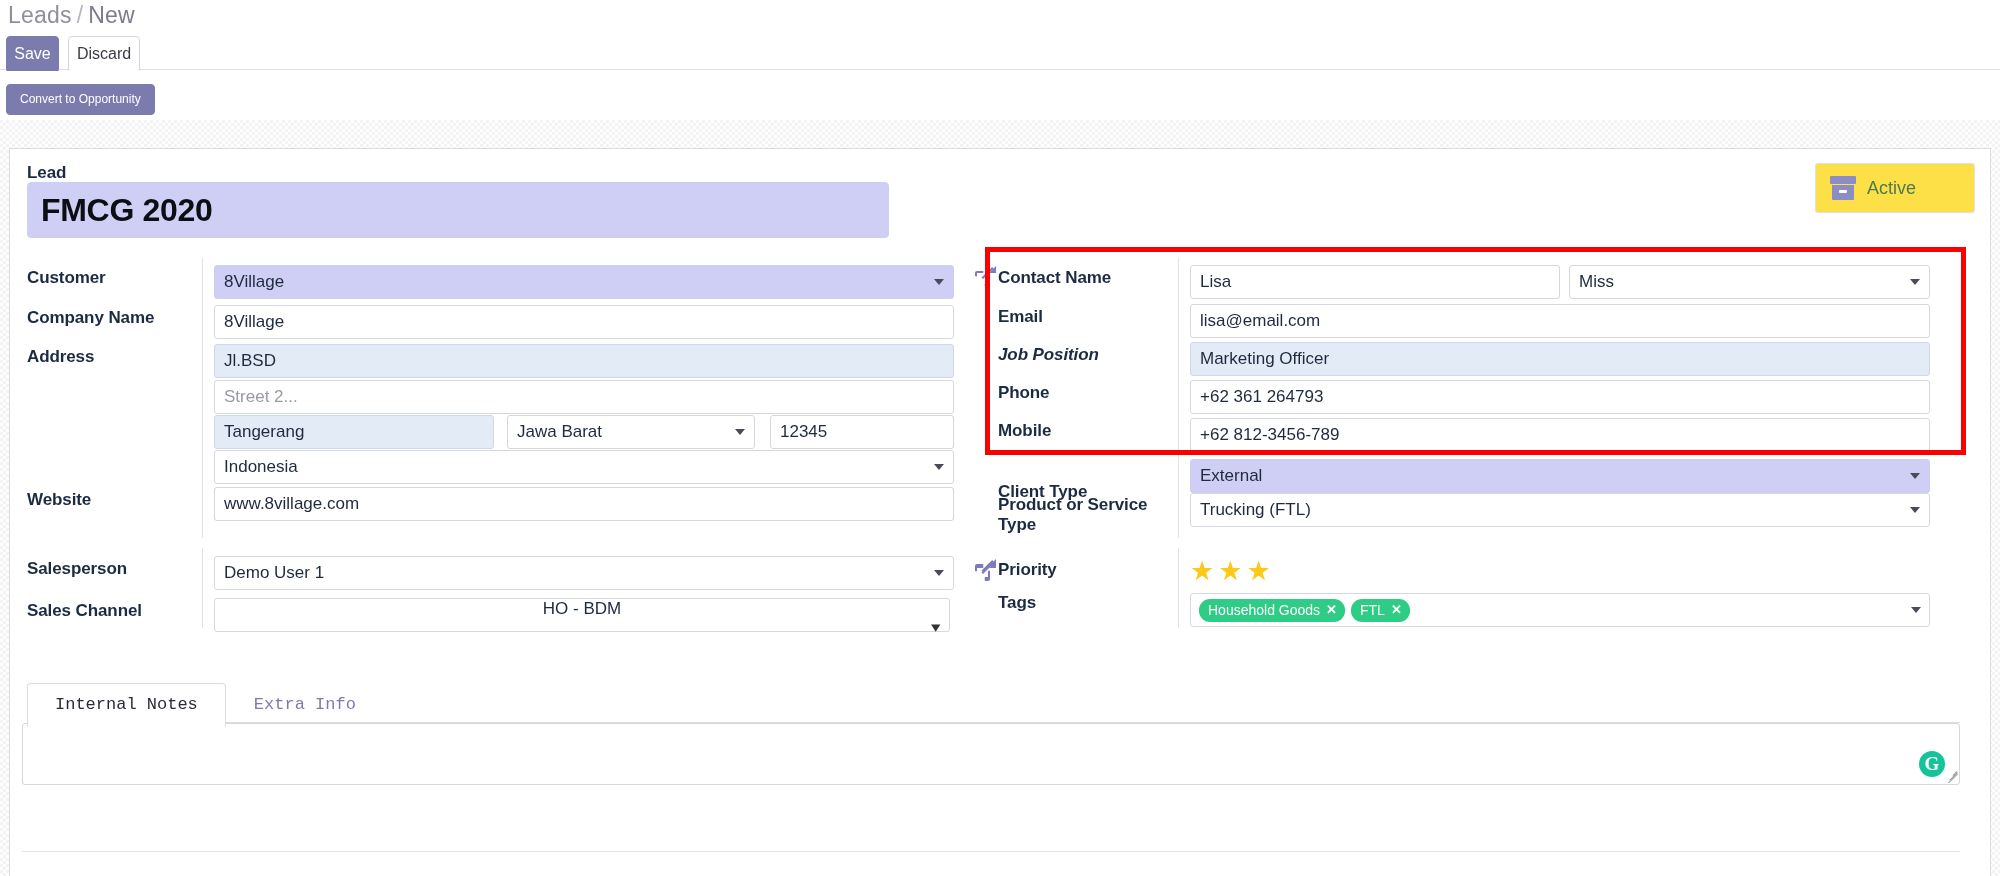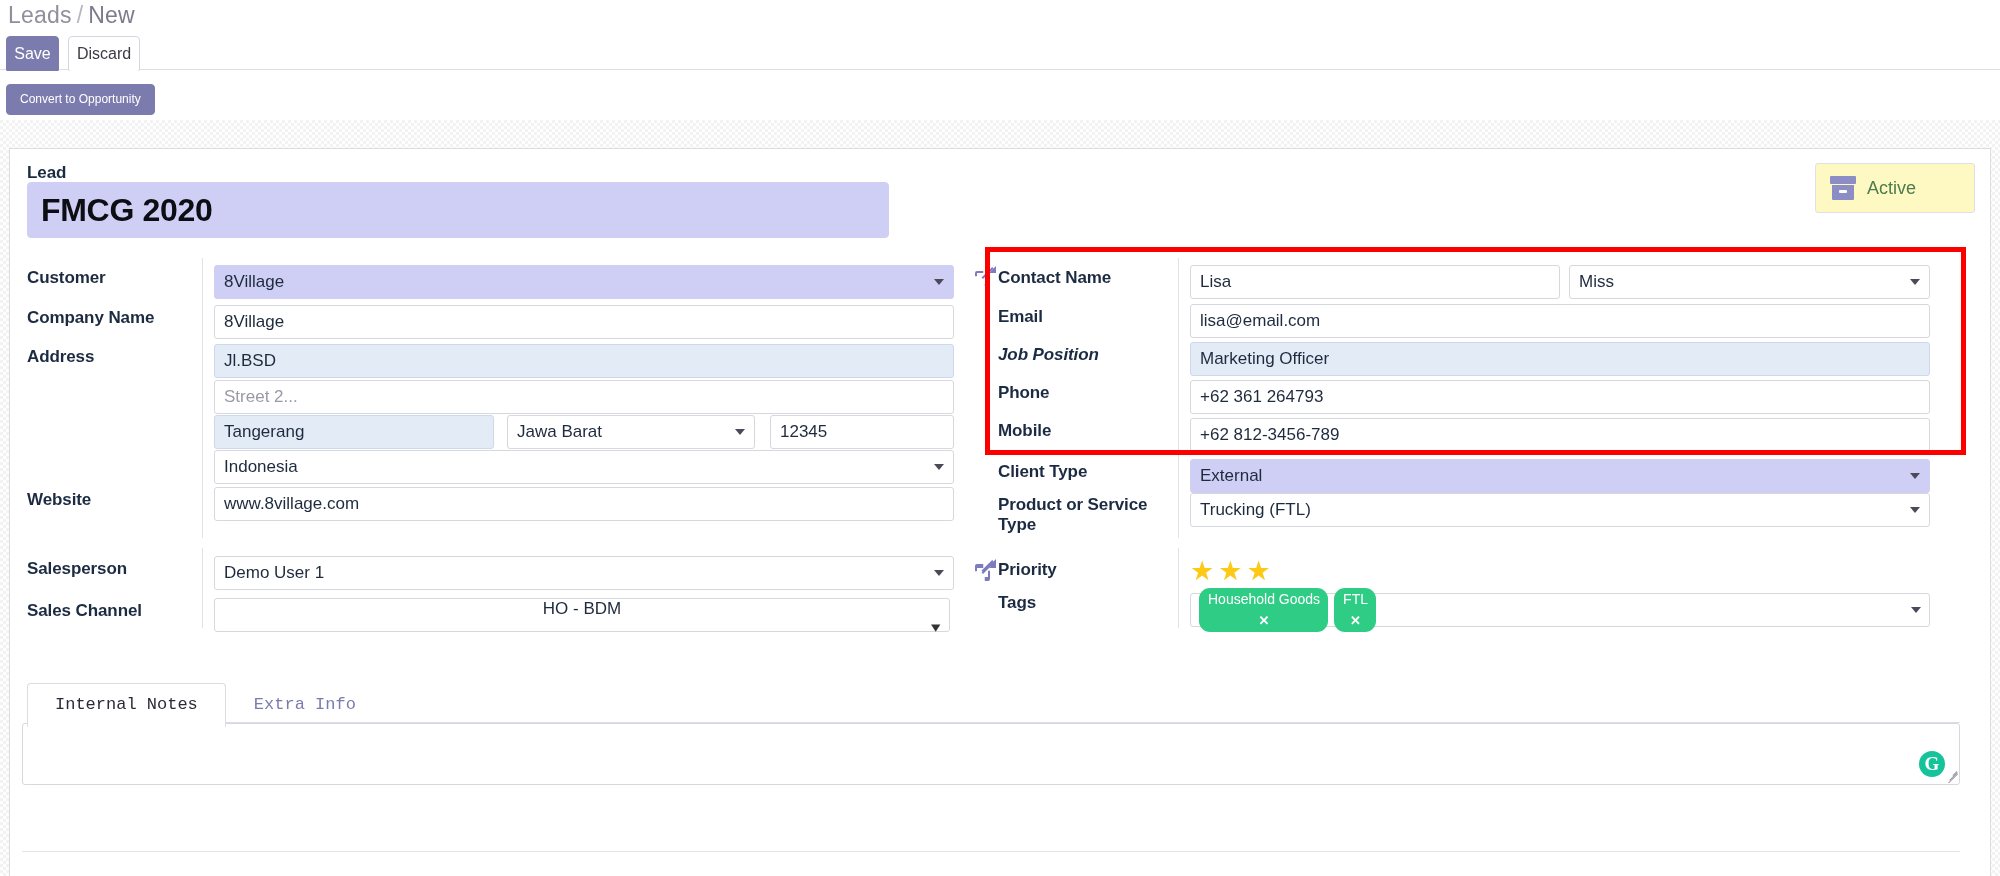--- a/index.html
+++ b/index.html
@@ -93,21 +93,21 @@
   .lead-box{
     position:absolute; left:27px; top:182px; width:862px; height:56px;
     background:#cfcff5; border:1px solid #cfcff5; border-radius:4px;
     display:flex; align-items:center; padding-left:13px;
   }
   .lead-box span{ font-size:32px; font-weight:bold; color:#0d0d14; letter-spacing:-.3px; }
 
   
   .status-btn{
     position:absolute; left:1815px; top:163px; width:160px; height:50px;
-    background:#fef9c3; border:1px solid #e0e0e6; border-radius:3px;
+    background:#fde047; border:1px solid #e0e0e6; border-radius:3px;
     display:flex; align-items:center; padding-left:14px; gap:11px;
   }
   .status-btn .txt{ font-size:18px; color:#4e7c4e; }
   .archive-ico{ width:26px; height:24px; position:relative; }
   .archive-ico .top{ position:absolute; left:0; top:0; width:26px;height:8px;background:#8d8dc6;border-radius:1px;}
   .archive-ico .body{ position:absolute; left:2px; top:9px; width:22px;height:15px;background:#8d8dc6;border-radius:0 0 1px 1px;}
   .archive-ico .slot{ position:absolute; left:9px; top:14px; width:8px;height:3px;background:#ffffff;border-radius:1px;}
 
   
   .vsep{ position:absolute; width:1px; background:#e2e2e8; }
@@ -154,21 +154,20 @@
   
   .tags-field{
     position:absolute; left:1190px; top:593px; width:740px; height:34px;
     border:1px solid #d7d7de; border-radius:3px; background:#fff;
     display:flex; align-items:center; padding:0 8px; gap:6px;
   }
   .tag{
     background:#2ecc84; color:#fff; border-radius:11px;
     font-size:14px; padding:3px 8px 4px 9px; display:flex; align-items:center; gap:6px;
     white-space:nowrap;
-    flex-direction:column;
   }
   .tag .x{ font-weight:bold; font-size:13px; }
 
   
   .tabs{
     position:absolute; left:27px; top:683px; display:flex;
   }
   .tab{
     font-size:17px; padding:11px 27px 12px; border:1px solid transparent; border-radius:4px 4px 0 0;
     cursor:pointer; color:#7c7bad;font-family:Liberation Mono, monospace;
@@ -327,21 +326,21 @@
 <div class="rrow-lbl lbl" style="top:383px;">Phone</div>
 <div class="fld rfield" style="top:380px; width:740px;">
   <span>+62 361 264793</span>
 </div>
 
 <div class="rrow-lbl lbl" style="top:421px;">Mobile</div>
 <div class="fld rfield" style="top:418px; width:740px;">
   <span>+62 812-3456-789</span>
 </div>
 
-<div class="rrow-lbl lbl" style="top:462px;">Client Type</div>
+<div class="rrow-lbl lbl" style="top:482px;">Client Type</div>
 <div class="fld req rfield" style="top:459px; width:740px;">
   <span>External</span>
   <span class="caret"></span>
 </div>
 
 <div class="rrow-lbl lbl" style="top:495px;">Product or Service</div>
 <div class="rrow-lbl lbl" style="top:515px;">Type</div>
 <div class="fld rfield" style="top:493px; width:740px;">
   <span>Trucking (FTL)</span>
   <span class="caret"></span>

